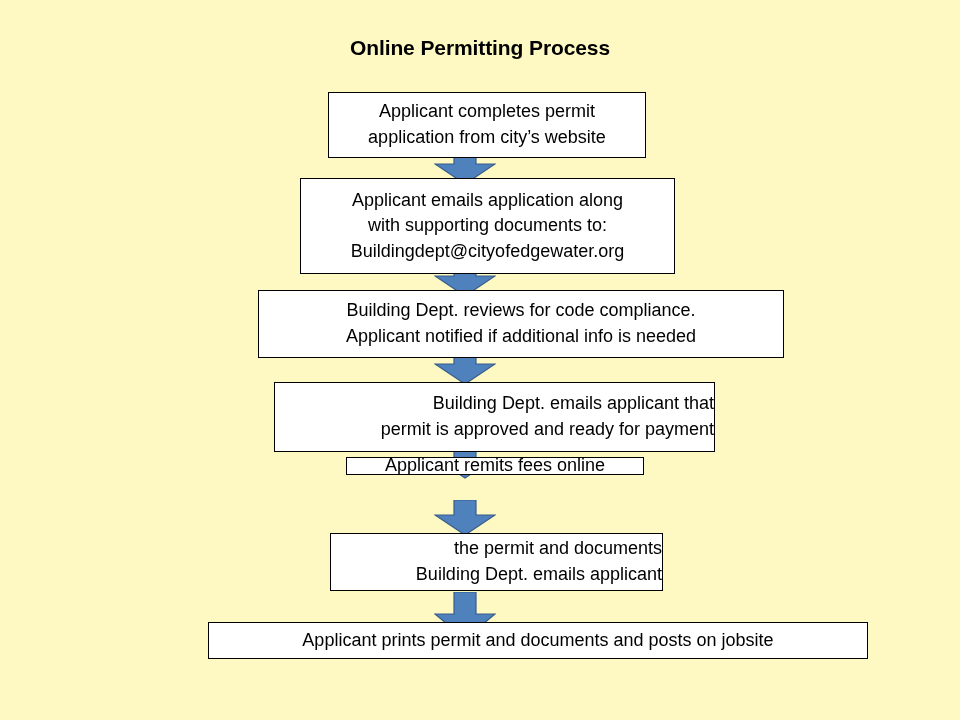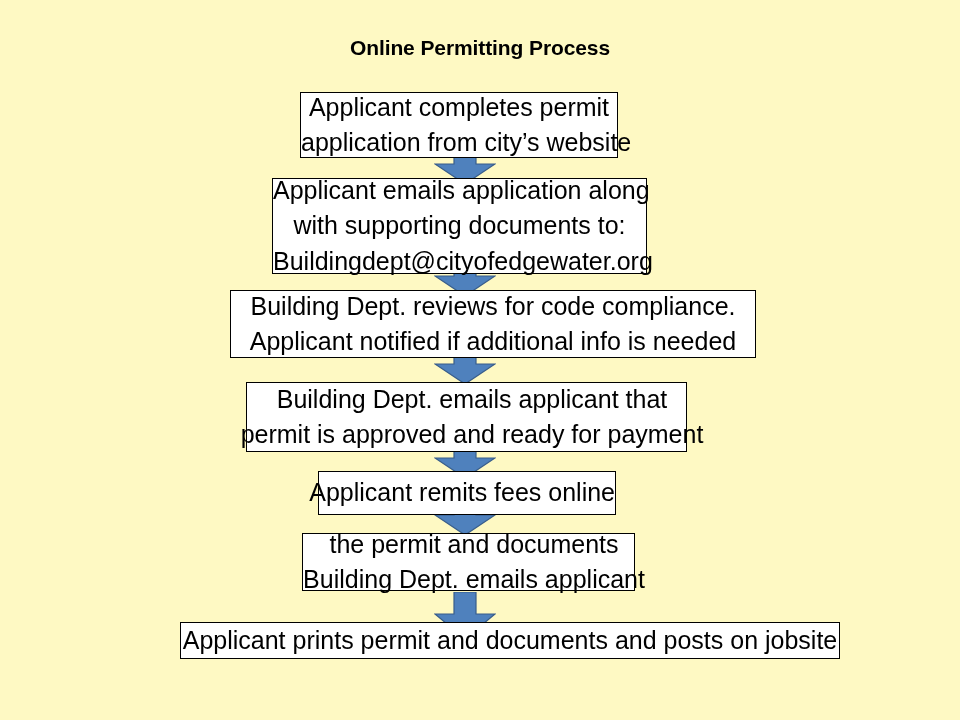--- a/index.html
+++ b/index.html
@@ -32,34 +32,35 @@
     white-space: nowrap;
   }
 
   
   .node {
     position: absolute;
     box-sizing: border-box;
     background: #ffffff;
     border: 1px solid #000000;
     color: #000000;
-    font-size: 25px;
+    font-size: 18px;
     line-height: 1.42;
     display: flex;
     flex-direction: column;
     justify-content: center;
     z-index: 3;
+    margin-left: 28px;
   }
   .node .line {
     display: block;
     white-space: nowrap;
   }
   .node.center .line { text-align: center; }
   .node.left {
-    align-items: center;
+    align-items: flex-end;
     padding-left: 11px;
   }
   .node.left .line { text-align: left; }
 
   
   .arrow {
     position: absolute;
     z-index: 1;
   }
   .arrow svg { display: block; }
@@ -109,21 +110,21 @@
     <span class="line">Building Dept. emails applicant that</span>
     <span class="line">permit is approved and ready for payment</span>
   </div>
 
   <div class="arrow" style="left:434px; top:444px; width:62px; height:35px;">
     <svg width="62" height="35" viewBox="0 0 62 35">
       <polygon points="20,0 42,0 42,14 61,14 31,34 1,14 20,14" fill="#4f81bd" stroke="#385d8a" stroke-width="1.2" stroke-linejoin="miter"></polygon>
     </svg>
   </div>
 
-  <div class="node center" style="left:318px; top:471px; width:298px; height:44px;align-items:flex-end;">
+  <div class="node center" style="left:318px; top:457px; width:298px; height:18px;">
     <span class="line">Applicant remits fees online</span>
   </div>
 
   <div class="arrow" style="left:434px; top:500px; width:62px; height:36px;">
     <svg width="62" height="36" viewBox="0 0 62 36">
       <polygon points="20,0 42,0 42,15 61,15 31,35 1,15 20,15" fill="#4f81bd" stroke="#385d8a" stroke-width="1.2" stroke-linejoin="miter"></polygon>
     </svg>
   </div>
 
   <div class="node left" style="left:302px; top:533px; width:333px; height:58px;">

